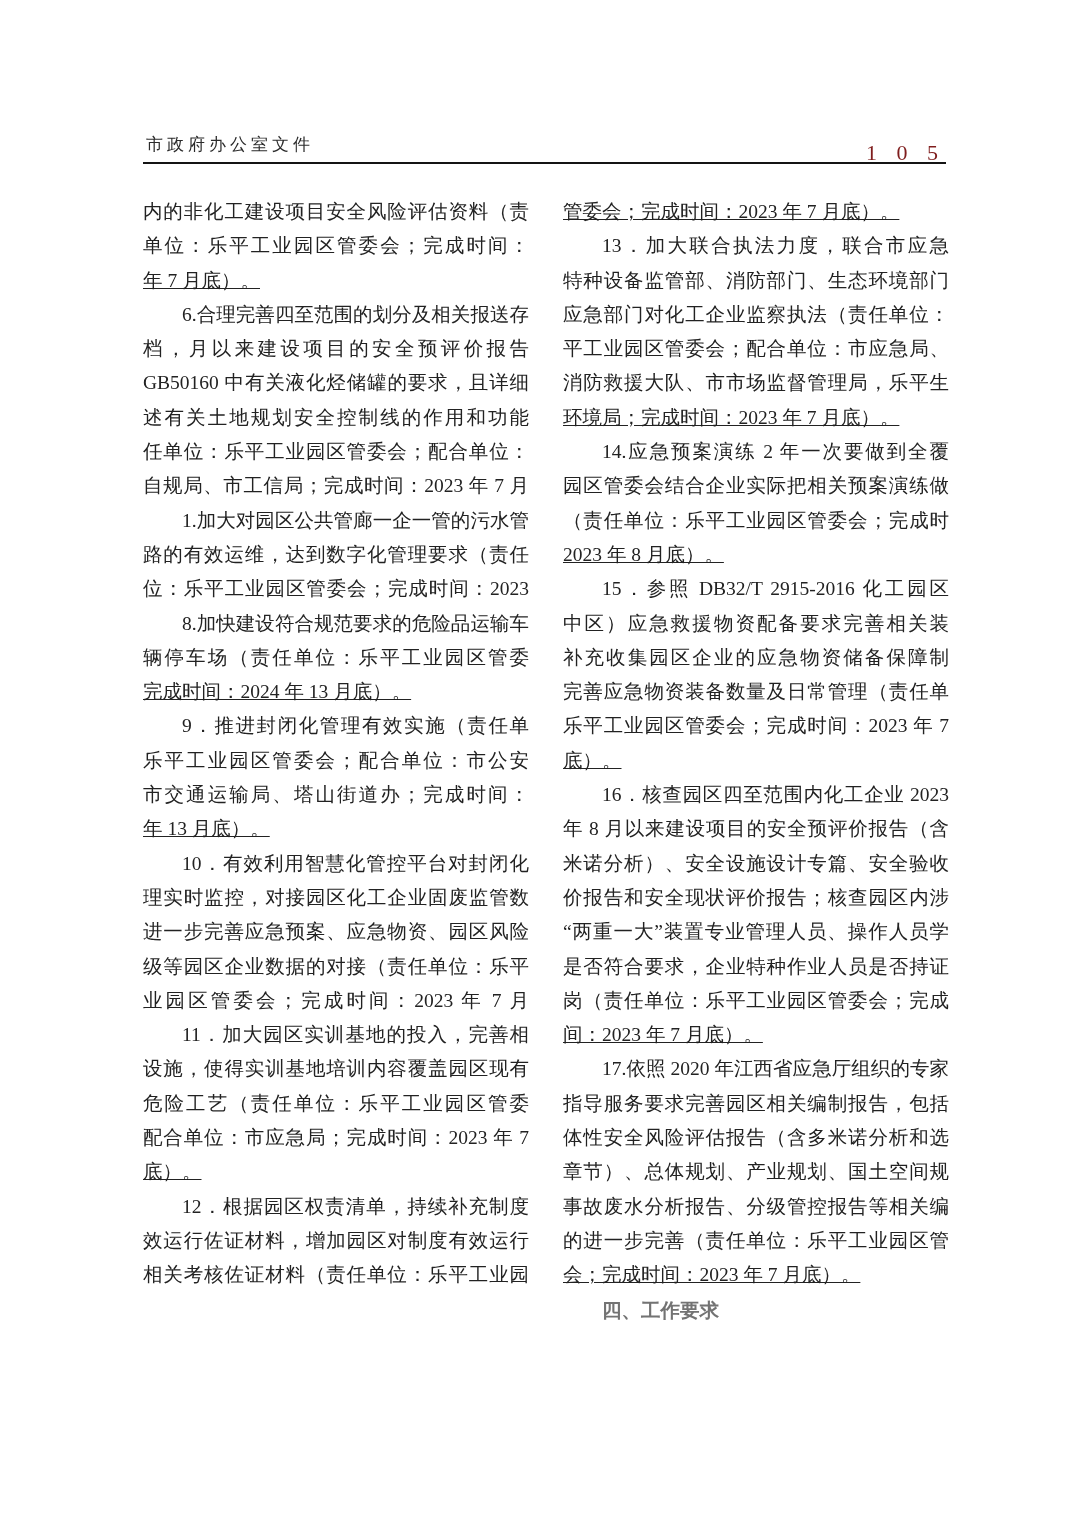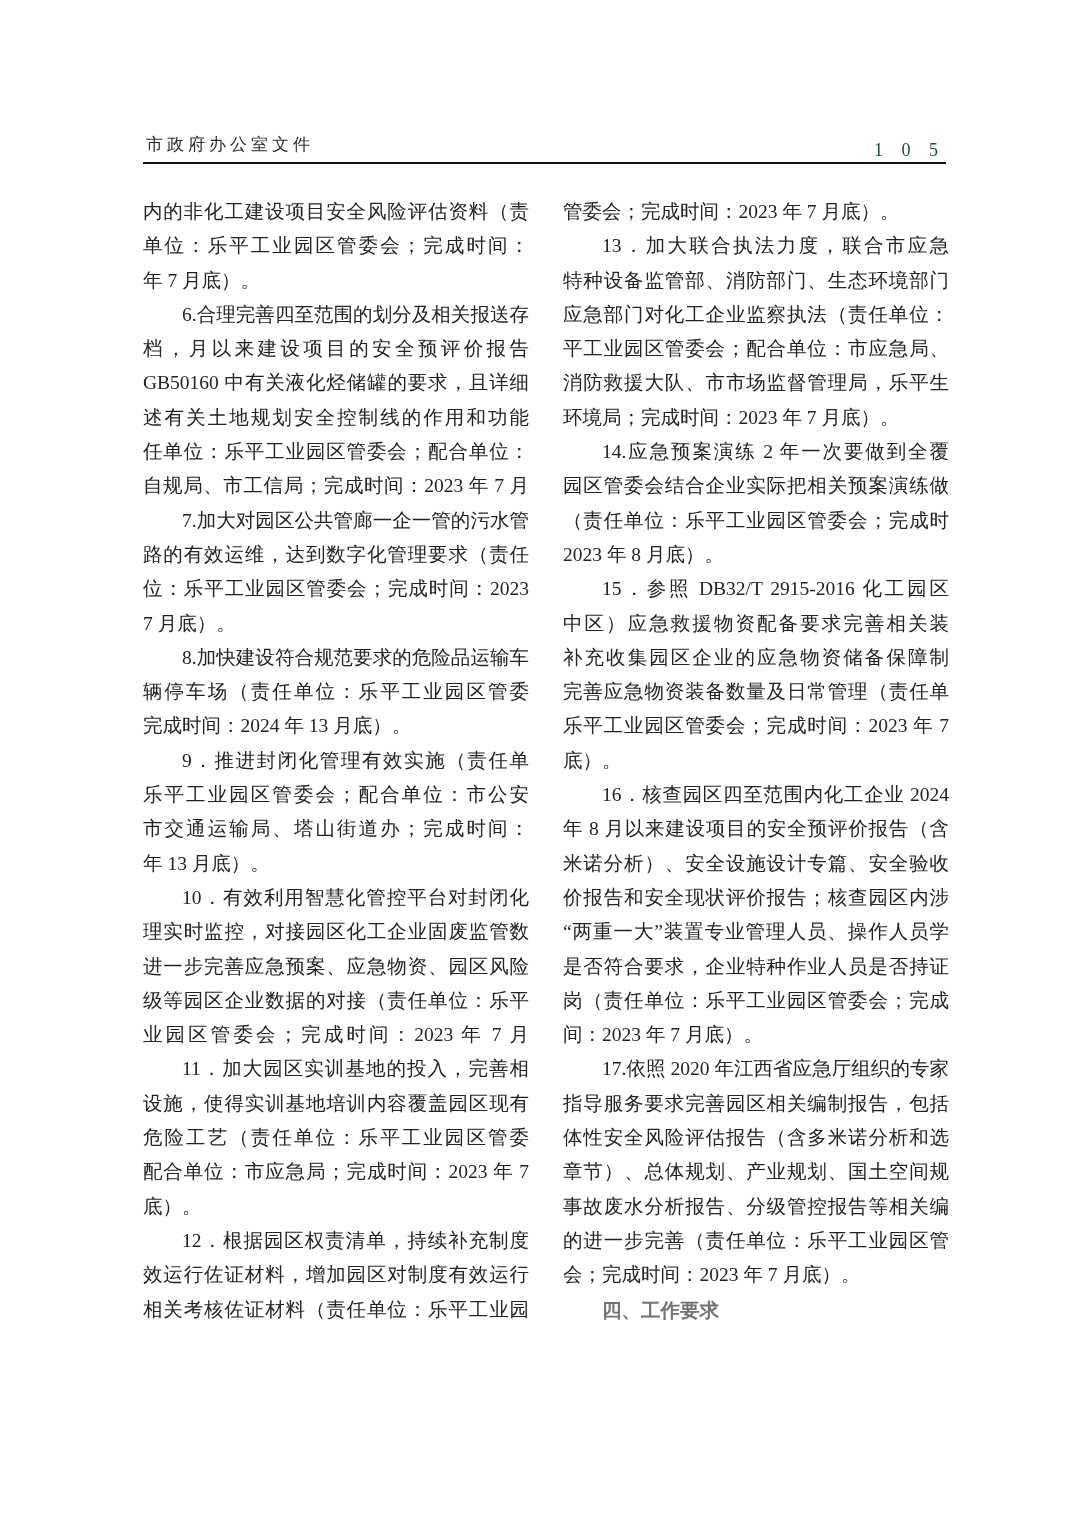--- a/index.html
+++ b/index.html
@@ -23,23 +23,23 @@
     top: 133px;
     font-size: 17px;
     letter-spacing: 4px;
     color: #2b2b2b;
     white-space: nowrap;
   }
   .page-num {
     position: absolute;
     top: 140px;
     right: 129px;
-    font-size: 18px;
+    font-size: 22px;
     letter-spacing: 7px;
-    color: #14532d;
+    color: #7f1d1d;
     white-space: nowrap;
   }
   .rule {
     position: absolute;
     left: 143px;
     top: 162px;
     width: 803px;
     height: 2px;
     background: #141414;
   }
@@ -55,20 +55,21 @@
     line-height: 34.3px;
     font-size: 19.5px;
     overflow: hidden;
     text-align: justify;
     text-align-last: justify;
     color: #222222;
   }
   .line.e {
     text-align: center;
     text-align-last: left;
+    text-decoration: underline;
   }
   .line.fi {
     text-indent: 2em;
   }
   .line.h {
     text-indent: 2em;
     text-align: left;
     text-align-last: left;
     font-weight: 700;
     font-family: "Liberation Sans", sans-serif;
@@ -86,24 +87,23 @@
   <div class="col col-left">
       <div class="line f">内的非化工建设项目安全风险评估资料（责任</div>
       <div class="line f">单位：乐平工业园区管委会；完成时间：2023</div>
       <div class="line e">年 7 月底）。</div>
       <div class="line fi">6.合理完善四至范围的划分及相关报送存</div>
       <div class="line f">档，月以来建设项目的安全预评价报告</div>
       <div class="line f">GB50160 中有关液化烃储罐的要求，且详细描</div>
       <div class="line f">述有关土地规划安全控制线的作用和功能（责</div>
       <div class="line f">任单位：乐平工业园区管委会；配合单位：市</div>
       <div class="line f">自规局、市工信局；完成时间：2023 年 7 月底）。</div>
-      <div class="line fi">7.加大对园区公共管廊一企一管的污水管</div>
+      <div class="line fi">1.加大对园区公共管廊一企一管的污水管</div>
       <div class="line f">路的有效运维，达到数字化管理要求（责任单</div>
       <div class="line f">位：乐平工业园区管委会；完成时间：2023 年</div>
-      <div class="line e">7 月底）。</div>
       <div class="line fi">8.加快建设符合规范要求的危险品运输车</div>
       <div class="line f">辆停车场（责任单位：乐平工业园区管委会；</div>
       <div class="line e">完成时间：2024 年 13 月底）。</div>
       <div class="line fi">9．推进封闭化管理有效实施（责任单位：</div>
       <div class="line f">乐平工业园区管委会；配合单位：市公安局、</div>
       <div class="line f">市交通运输局、塔山街道办；完成时间：2024</div>
       <div class="line e">年 13 月底）。</div>
       <div class="line fi">10．有效利用智慧化管控平台对封闭化管</div>
       <div class="line f">理实时监控，对接园区化工企业固废监管数据；</div>
       <div class="line f">进一步完善应急预案、应急物资、园区风险分</div>
@@ -129,21 +129,21 @@
       <div class="line fi">14.应急预案演练 2 年一次要做到全覆盖，</div>
       <div class="line f">园区管委会结合企业实际把相关预案演练做全</div>
       <div class="line f">（责任单位：乐平工业园区管委会；完成时间：</div>
       <div class="line e">2023 年 8 月底）。</div>
       <div class="line fi">15．参照 DB32/T 2915-2016 化工园区（集</div>
       <div class="line f">中区）应急救援物资配备要求完善相关装备，</div>
       <div class="line f">补充收集园区企业的应急物资储备保障制度，</div>
       <div class="line f">完善应急物资装备数量及日常管理（责任单位：</div>
       <div class="line f">乐平工业园区管委会；完成时间：2023 年 7 月</div>
       <div class="line e">底）。</div>
-      <div class="line fi">16．核查园区四至范围内化工企业 2024</div>
+      <div class="line fi">16．核查园区四至范围内化工企业 2023</div>
       <div class="line f">年 8 月以来建设项目的安全预评价报告（含多</div>
       <div class="line f">米诺分析）、安全设施设计专篇、安全验收评</div>
       <div class="line f">价报告和安全现状评价报告；核查园区内涉及</div>
       <div class="line f">“两重一大”装置专业管理人员、操作人员学历</div>
       <div class="line f">是否符合要求，企业特种作业人员是否持证上</div>
       <div class="line f">岗（责任单位：乐平工业园区管委会；完成时</div>
       <div class="line e">间：2023 年 7 月底）。</div>
       <div class="line fi">17.依照 2020 年江西省应急厅组织的专家</div>
       <div class="line f">指导服务要求完善园区相关编制报告，包括整</div>
       <div class="line f">体性安全风险评估报告（含多米诺分析和选址</div>

